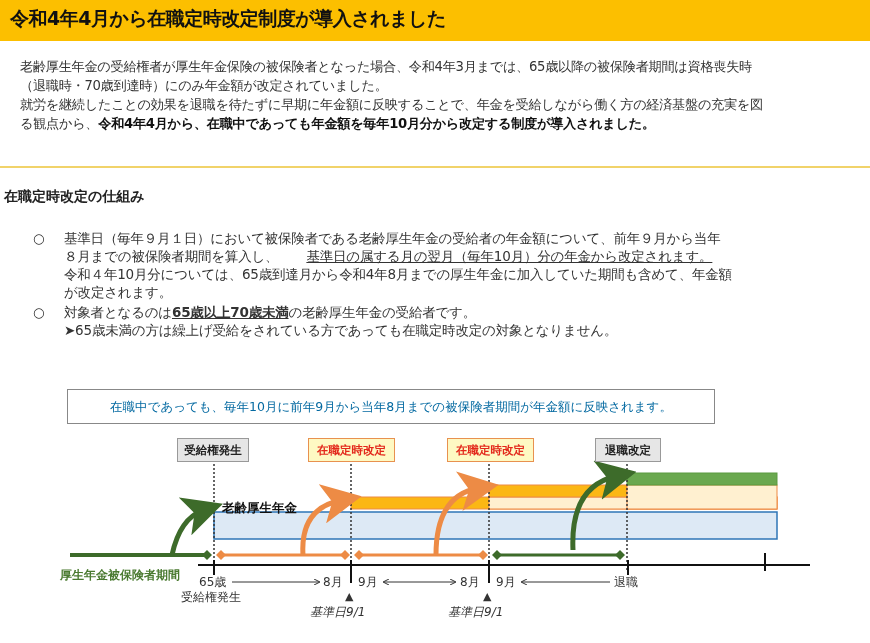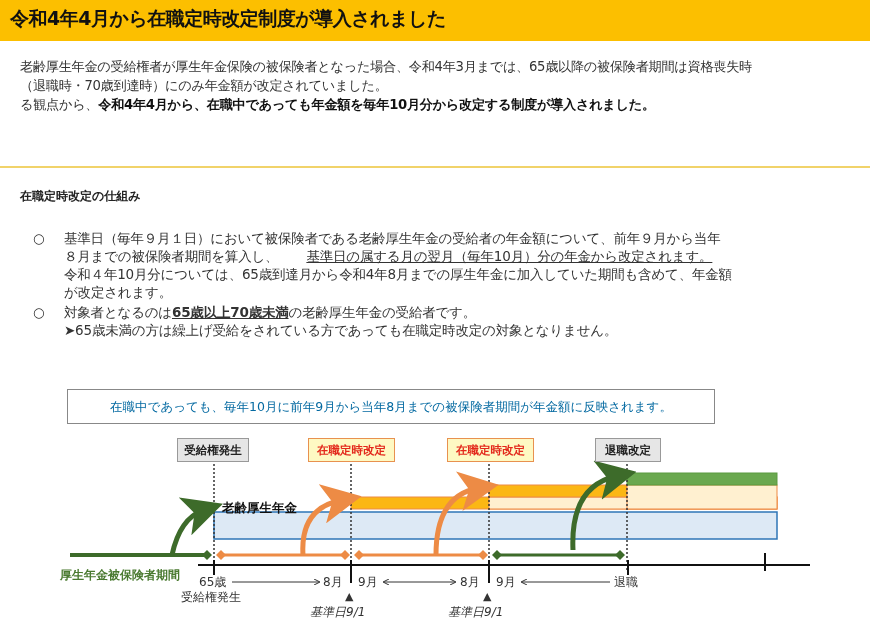--- a/index.html
+++ b/index.html
@@ -3,21 +3,21 @@
 <meta charset="utf-8">
 <style>
   html, body { margin:0; padding:0; }
   body { width:870px; height:643px; background:#ffffff; position:relative; overflow:hidden;
          font-family:"DejaVu Sans", "Liberation Sans", sans-serif; color:#222; }
   .header { position:absolute; left:0; top:0; width:870px; height:41px; background:#fcbf00;text-align:center; }
   .header h1 { margin:0; position:absolute; left:10px; top:6px; font-size:19px; font-weight:bold; color:#111; letter-spacing:-0.5px; }
   .intro { position:absolute; left:20px; top:57px; width:845px; font-size:13.2px; line-height:19px; color:#333; letter-spacing:-0.3px; }
   .intro b { color:#111; }
   .sep { position:absolute; left:0; top:166px; width:870px; height:2px; background:#f1d36a; }
-  .sec-title { position:absolute; left:20px; top:188px; font-size:12px; font-weight:bold; color:#222; }
+  .sec-title { position:absolute; left:4px; top:188px; font-size:14px; font-weight:bold; color:#222; }
   .bul { position:absolute; font-size:13.5px; line-height:18px; color:#333; letter-spacing:-0.2px; }
   .bul .mark { position:absolute; left:0; top:0; }
   .bul .txt { position:absolute; left:31px; top:0; width:790px; }
   .u { text-decoration:underline;margin-left:28px; }
   .ub { text-decoration:underline; font-weight:bold; }
   .note-box { position:absolute; left:67px; top:389px; width:646px; height:33px; border:1px solid #888; background:#fff;
               font-size:12.5px; text-align:center; line-height:33px; color:#0369a1; }
   .tag { position:absolute; height:22px; line-height:22px; font-size:11.5px; font-weight:bold; text-align:center; }
   .tag.gray { background:#e6e6e6; border:1px solid #999; color:#222; }
   .tag.orange { background:#fef9c3; border:1px solid #e8914f; color:#e3281b; }
@@ -27,20 +27,21 @@
 </head>
 <body>
 
 <div class="header">
   <h1>令和4年4月から在職定時改定制度が導入されました</h1>
 </div>
 
 <div class="intro">
   <div>老齢厚生年金の受給権者が厚生年金保険の被保険者となった場合、令和4年3月までは、65歳以降の被保険者期間は資格喪失時</div>
   <div>（退職時・70歳到達時）にのみ年金額が改定されていました。</div>
+  <div>就労を継続したことの効果を退職を待たずに早期に年金額に反映することで、年金を受給しながら働く方の経済基盤の充実を図</div>
   <div><span>る観点から、</span><b>令和4年4月から、在職中であっても年金額を毎年10月分から改定する制度が導入されました。</b></div>
 </div>
 
 <div class="sep"></div>
 
 <div class="sec-title">在職定時改定の仕組み</div>
 
 <div class="bul" style="left:33px; top:229px;">
   <span class="mark">○</span>
   <div class="txt">

